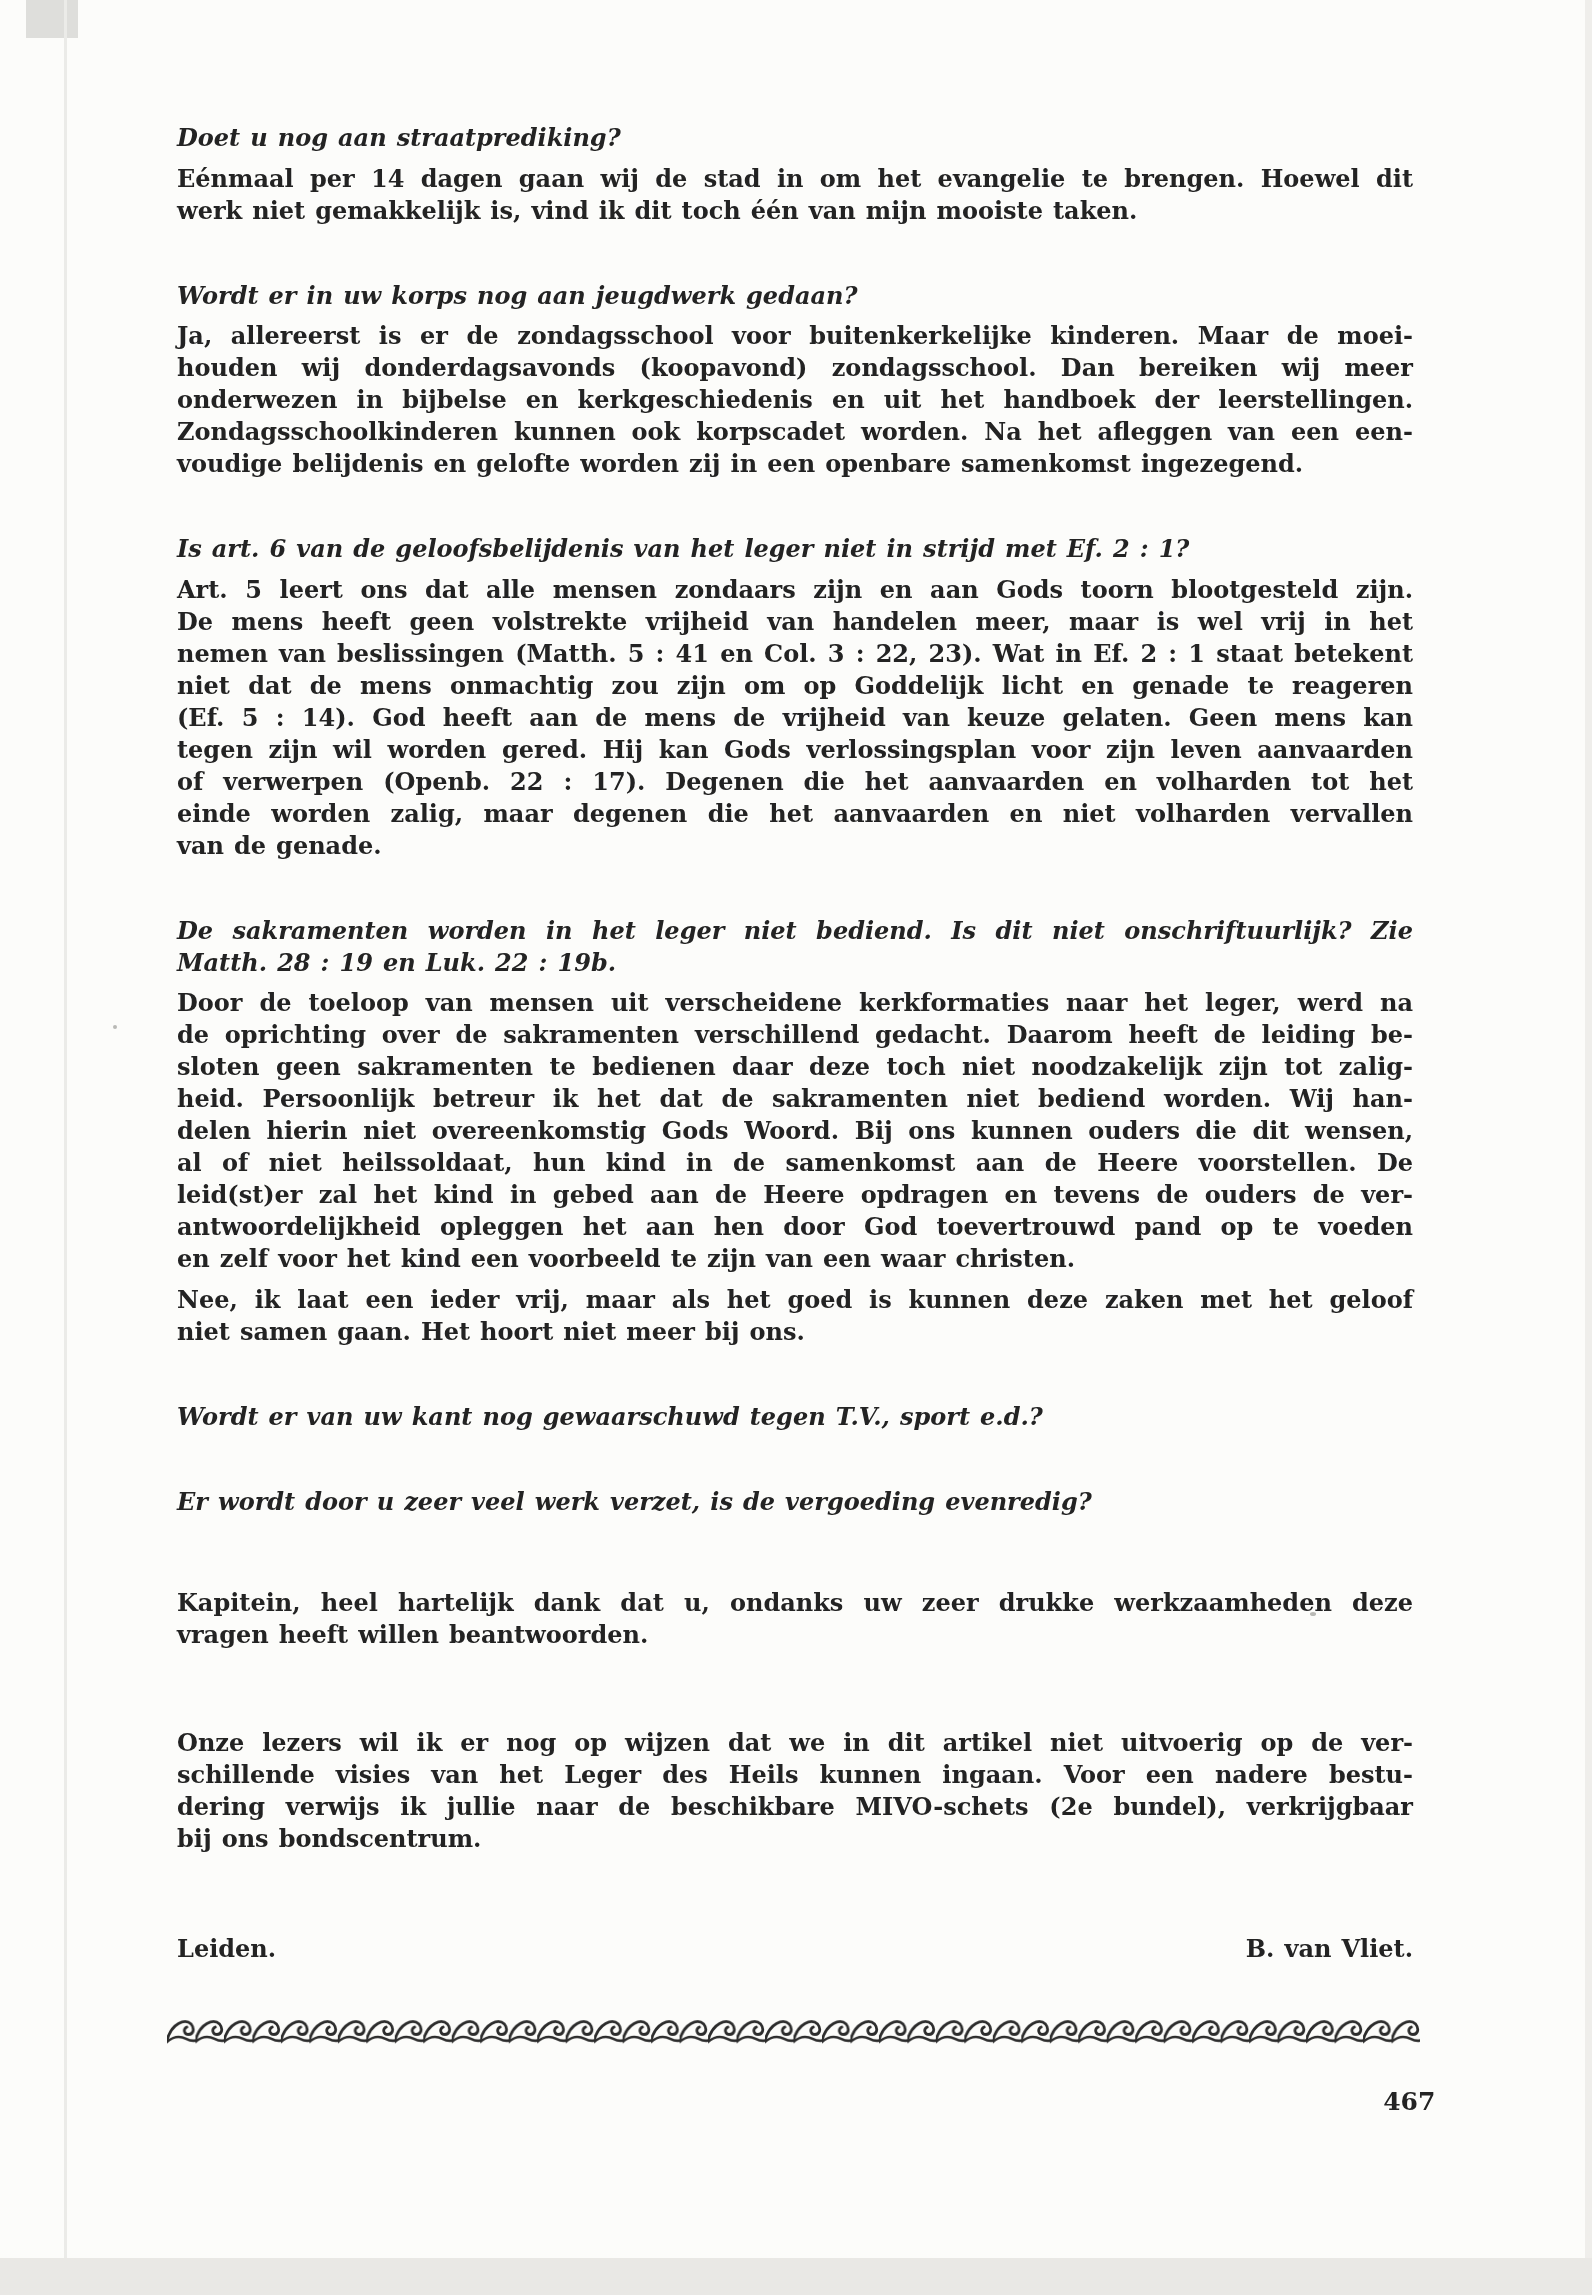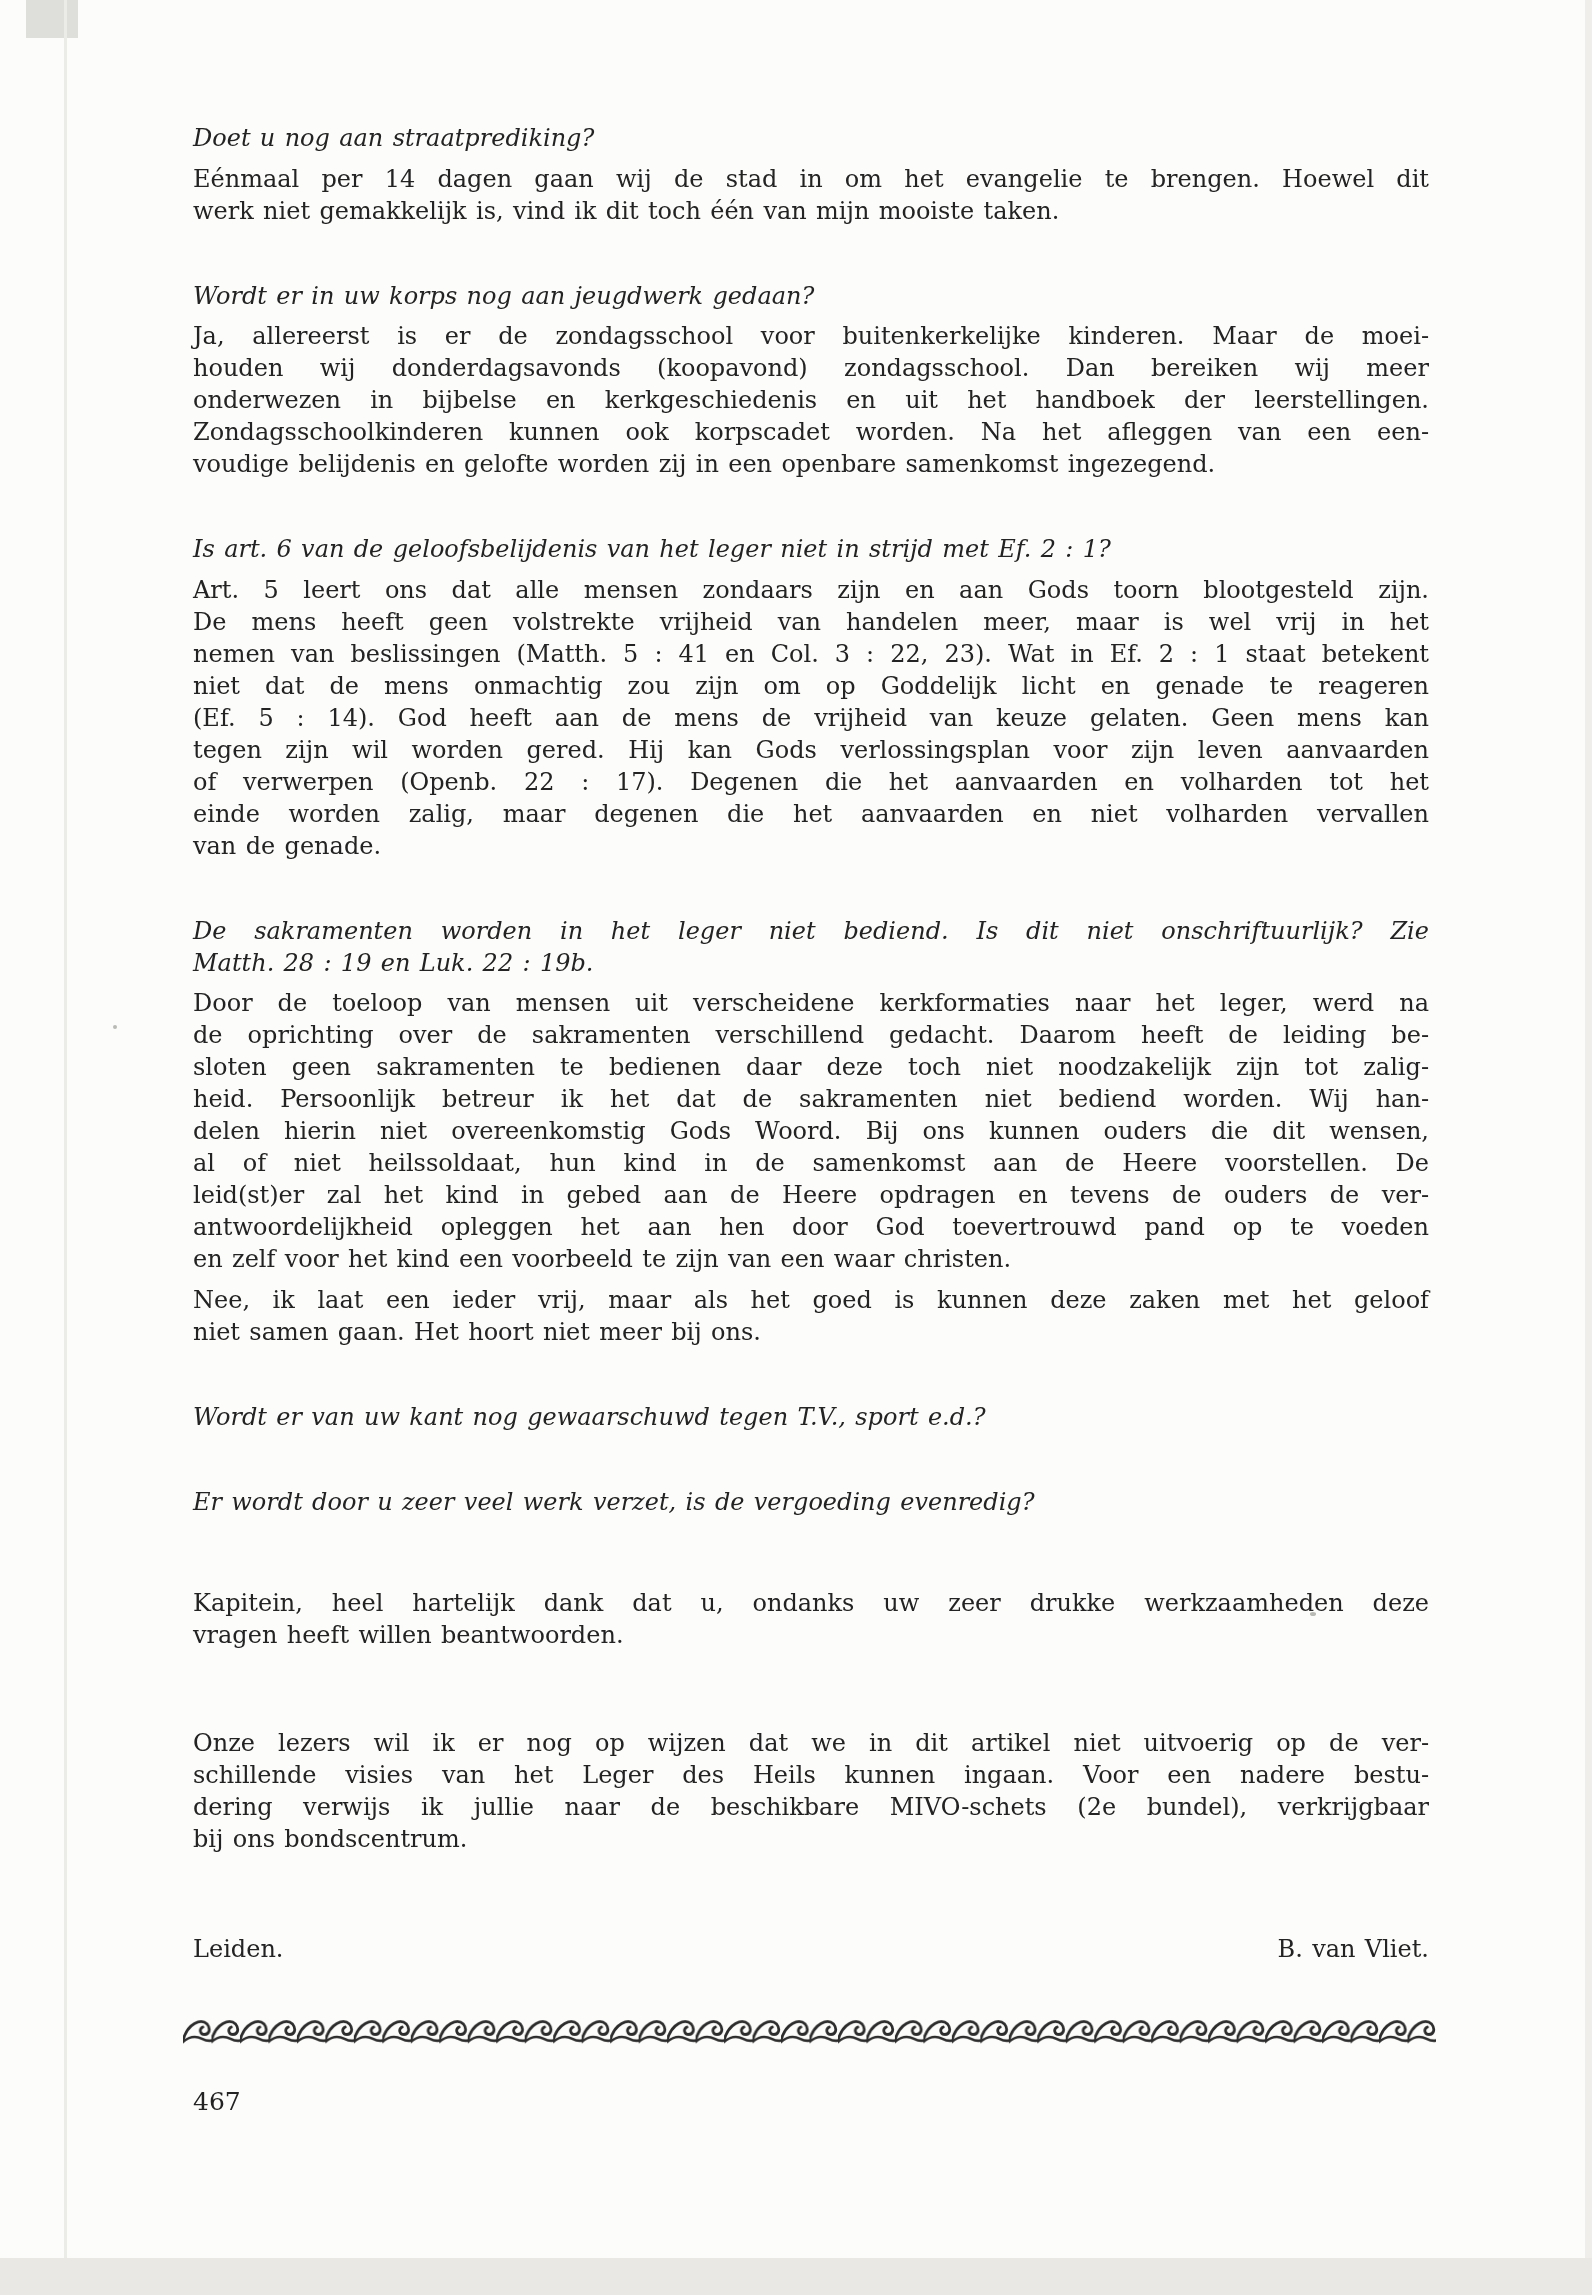--- a/index.html
+++ b/index.html
@@ -19,26 +19,27 @@
   #artifact-corner-tl{left:26px;top:0;width:52px;height:38px;background:#dededb;}
   #artifact-left-line{left:64px;top:0;width:2.6px;height:2295px;background:#ebebe8;}
   #artifact-bottom-strip{left:0;top:2258px;width:1592px;height:38px;background:#e9e8e5;}
   #artifact-right-edge{left:1585px;top:0;width:7px;height:2295px;background:#efeeeb;}
   .speck{position:absolute;width:4.3px;height:4.3px;border-radius:50%;background:#b9b9b5;}
   #speck-1{left:113px;top:1025px;}
   #speck-2{left:1310px;top:1612px;width:6px;height:3.5px;}
 
   .column{
     position:absolute;
-    left:193px;top:122px;
+    left:177px;top:122px;
     width:1236px;
     color:var(--ink,#222222);
     font-size:24px;
     line-height:32px;
     word-spacing:1.7px;
+    font-weight:bold;
   }
   .block{margin:0;}
   .block.question{margin-top:53px;font-style:italic;}
   .block.question:first-child{margin-top:0;}
   .block.answer{margin-top:8.6px;}
   .block.closing{margin-top:69px;}
   .block.note{margin-top:76px;}
   .line{
     text-align:justify;
     text-align-last:justify;
@@ -54,20 +55,21 @@
     align-items:baseline;
   }
   .ornament-wrap{
     margin-top:52px;
     margin-left:-10.4px;
     width:1253px;
     height:28px;
   }
   .pagenum-row{
     margin-top:41px;
+    text-align:right;
     margin-right:-22.4px;
     font-size:25px;
   }
 </style>
 </head>
 <body style="--paper: #fcfcfa; --ink: #232323;">
 
 <div class="sheet">
 
   <div class="artifact" id="artifact-corner-tl"></div>

